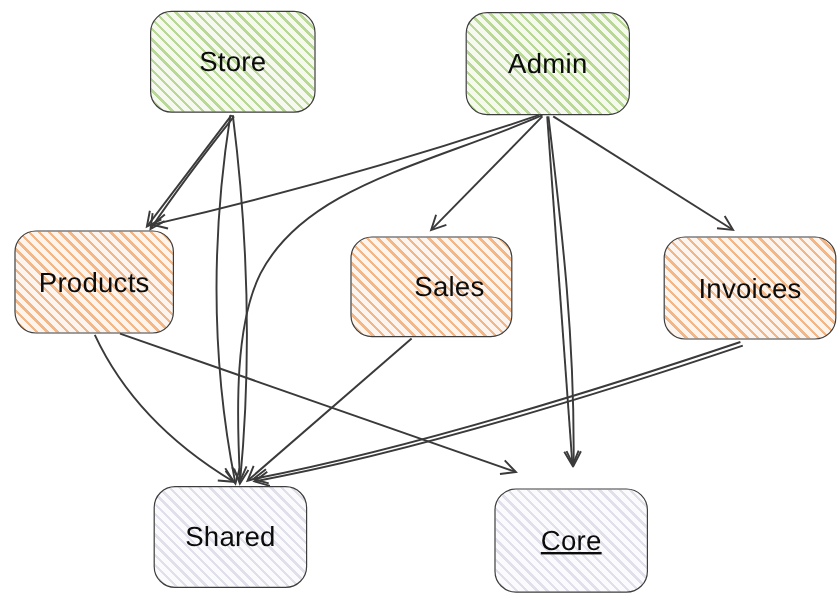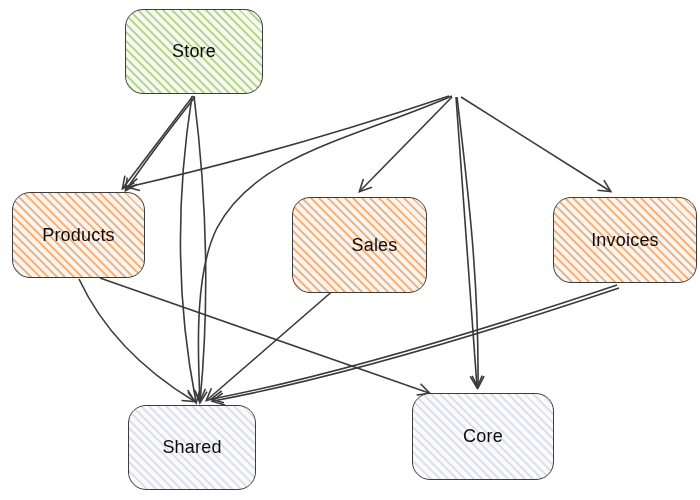--- a/index.html
+++ b/index.html
@@ -10,21 +10,21 @@
     font-family:"Liberation Sans", sans-serif;
     overflow:hidden;
   }
   .edge-layer{position:absolute;left:0;top:0;width:700px;height:500px;}
   .edge-layer path.edge{fill:none;stroke:#3a3a3a;stroke-width:1.6;}
   .node{
     position:absolute;
     display:flex;align-items:center;justify-content:center;
     border:1.6px solid #3d3d3d;
     border-radius:18px;
-    font-size:18px;color:#0c0c0c;
+    font-size:23px;color:#0c0c0c;
     box-sizing:border-box;
     letter-spacing:0.2px;
   }
   .palette-green{
     background:repeating-linear-gradient(45deg,#b9d897 0 2px,#f6faee 2px 6px);
   }
   .palette-orange{
     background:repeating-linear-gradient(45deg,#f2b789 0 2px,#fdf5ed 2px 6px);
   }
   .palette-gray{
@@ -57,29 +57,32 @@
         <path d="M100,278 L429,393" class="edge" stroke="#3a3a3a" marker-end="url(#vee)"></path>
         <path d="M343,282 L207,400" class="edge" stroke="#3a3a3a" marker-end="url(#vee)"></path>
         <path d="M617,285 C480,331 330,376 212,399" class="edge" stroke="#3a3a3a" marker-end="url(#vee)"></path>
         <path d="M619,288 C482,334 332,379 213,401" class="edge" stroke="#3a3a3a" marker-end="url(#vee)"></path>
       </g>
   </svg>
 
   <div class="node palette-green" id="node-store" style="left: 125px; top: 9px; width: 138px; height: 85px; border-color: rgb(61, 61, 61); background: repeating-linear-gradient(45deg, rgb(185, 216, 151) 0px, rgb(185, 216, 151) 2px, rgb(246, 250, 238) 2px, rgb(246, 250, 238) 6px);">
       <span>Store</span>
     </div>
+  <div class="node palette-green" id="node-admin" style="left: 388px; top: 10px; width: 137px; height: 86px; border-color: rgb(61, 61, 61); background: repeating-linear-gradient(45deg, rgb(185, 216, 151) 0px, rgb(185, 216, 151) 2px, rgb(246, 250, 238) 2px, rgb(246, 250, 238) 6px);">
+      <span>Admin</span>
+    </div>
   <div class="node palette-orange" id="node-products" style="left: 12px; top: 192px; width: 133px; height: 86px; border-color: rgb(61, 61, 61); background: repeating-linear-gradient(45deg, rgb(242, 183, 137) 0px, rgb(242, 183, 137) 2px, rgb(253, 245, 237) 2px, rgb(253, 245, 237) 6px);">
       <span>Products</span>
     </div>
-  <div class="node palette-orange" id="node-sales" style="left: 292px; top: 197px; width: 135px; height: 96px; border-color: rgb(61, 61, 61); background: repeating-linear-gradient(45deg, rgb(242, 183, 137) 0px, rgb(242, 183, 137) 2px, rgb(253, 245, 237) 2px, rgb(253, 245, 237) 6px); padding-left: 30px;">
+  <div class="node palette-orange" id="node-sales" style="left: 292px; top: 197px; width: 135px; height: 84px; border-color: rgb(61, 61, 61); background: repeating-linear-gradient(45deg, rgb(242, 183, 137) 0px, rgb(242, 183, 137) 2px, rgb(253, 245, 237) 2px, rgb(253, 245, 237) 6px); padding-left: 30px;">
       <span>Sales</span>
     </div>
   <div class="node palette-orange" id="node-invoices" style="left: 553px; top: 197px; width: 144px; height: 86px; border-color: rgb(61, 61, 61); background: repeating-linear-gradient(45deg, rgb(242, 183, 137) 0px, rgb(242, 183, 137) 2px, rgb(253, 245, 237) 2px, rgb(253, 245, 237) 6px);">
       <span>Invoices</span>
     </div>
   <div class="node palette-gray" id="node-shared" style="left: 128px; top: 405px; width: 128px; height: 85px; border-color: rgb(61, 61, 61); background: repeating-linear-gradient(45deg, rgb(224, 224, 234) 0px, rgb(224, 224, 234) 2px, rgb(251, 251, 253) 2px, rgb(251, 251, 253) 6px);">
       <span>Shared</span>
     </div>
-  <div class="node palette-gray" id="node-core" style="left: 412px; top: 393px; width: 142px; height: 87px; border-color: rgb(61, 61, 61); background: repeating-linear-gradient(45deg, rgb(224, 224, 234) 0px, rgb(224, 224, 234) 2px, rgb(251, 251, 253) 2px, rgb(251, 251, 253) 6px);">
+  <div class="node palette-gray" id="node-core" style="left: 412px; top: 407px; width: 128px; height: 87px; border-color: rgb(61, 61, 61); background: repeating-linear-gradient(45deg, rgb(224, 224, 234) 0px, rgb(224, 224, 234) 2px, rgb(251, 251, 253) 2px, rgb(251, 251, 253) 6px); text-decoration: underline;">
       <span>Core</span>
     </div>
 
 </div>
 
 </body></html>

